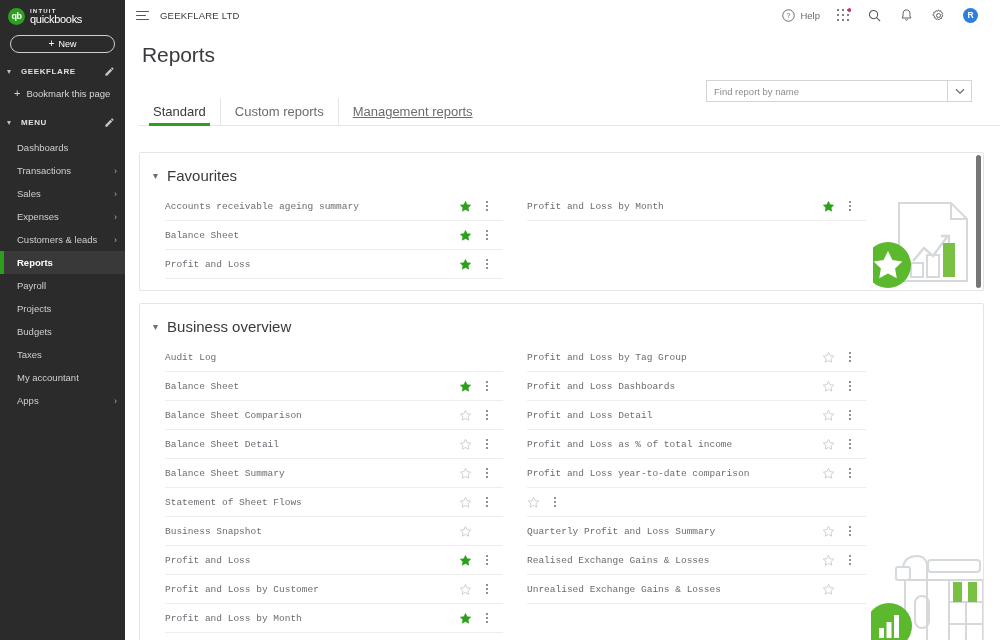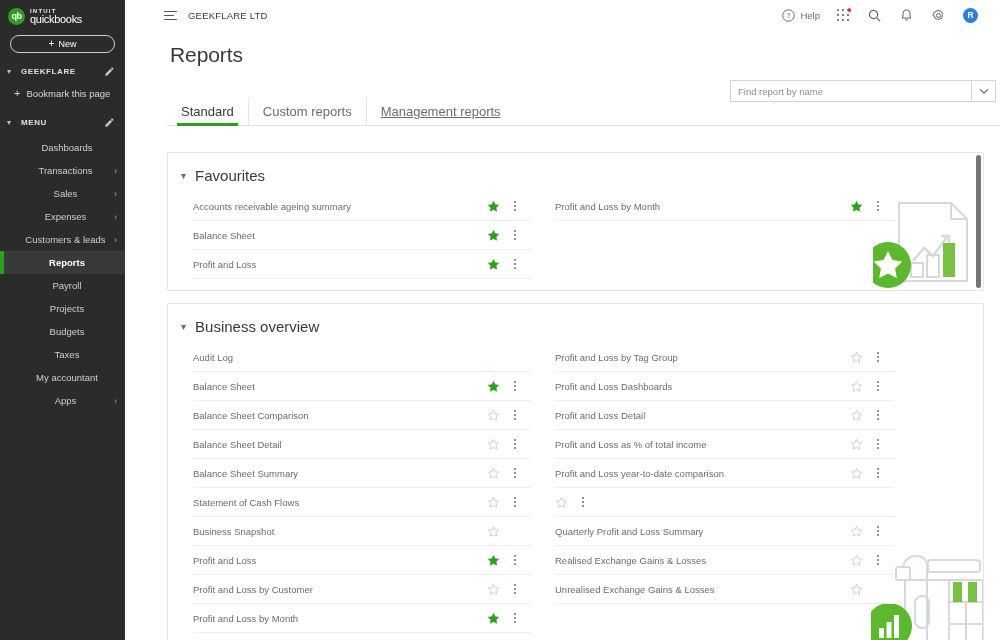--- a/index.html
+++ b/index.html
@@ -1,21 +1,21 @@
 <!DOCTYPE html>
 <html><head>
 <meta charset="utf-8">
 <style>
   * { box-sizing: border-box; margin: 0; padding: 0; }
   html, body {
     width: 1000px; height: 640px;
     font-family: "Liberation Sans", sans-serif;
     background: #ffffff; overflow: hidden;
   }
-  .app { display: flex; width: 1000px; height: 640px; gap: 28px; }
+  .app { display: flex; width: 1000px; height: 640px; }
 
   
   .sidebar {
     width: 125px; height: 640px; flex: 0 0 125px;
     background: #2b2b2b; color: #d6d6d6;
     position: relative; overflow: hidden;
   }
   .brand { display: flex; align-items: center; gap: 5px; padding: 8px 0 0 8px; }
   .qb-mark {
     width: 17px; height: 17px; border-radius: 50%;
@@ -49,21 +49,21 @@
     padding: 5px 10px 5px 14px; font-size: 9.5px; color: #d6d6d6; cursor: pointer;
   }
   .bm-plus { font-size: 11px; line-height: 1; color: #d6d6d6; }
 
   .menu-list { margin-top: 2px; }
   .menu-item {
     position: relative; display: flex; align-items: center;
     padding: 0 8px 0 17px; height: 23px;
     font-size: 9.5px; color: #cfcfcf; cursor: pointer;
   }
-  .menu-item .lbl { flex: 1; text-align: center; }
+  .menu-item .lbl { flex: 1; }
   .menu-item .chev { font-size: 9px; color: #b0b0b0; }
   .menu-item.active { background: #393939; color: #ffffff; font-weight: bold; }
   .menu-item.active::before {
     content: ""; position: absolute; left: 0; top: 0;
     width: 4px; height: 100%; background: #2ca01c;
   }
 
   
   .main { flex: 1; height: 640px; background: #ffffff; position: relative; overflow: hidden; }
 
@@ -85,21 +85,21 @@
   .grid-ico .dot { position: absolute; width: 2px; height: 2px; background: #555; border-radius: 50%; }
   .grid-ico .badge { position: absolute; right: -1px; top: -1px; width: 3.5px; height: 3.5px; background: #e0218a; border-radius: 50%; }
   .avatar {
     width: 15px; height: 15px; border-radius: 50%; background: #2e7fdc;
     color: #fff; font-size: 8.5px; font-weight: bold; line-height: 15px;
     text-align: center; cursor: pointer;
   }
 
   .page-title { font-size: 21px; color: #393a3d; font-weight: normal; padding: 12px 0 0 17px; letter-spacing: -0.1px; }
 
-  .search-wrap { position: absolute; right: 4px; top: 80px; width: 286px; height: 22px; display: flex; padding-left: 20px; }
+  .search-wrap { position: absolute; right: 28px; top: 80px; width: 286px; height: 22px; display: flex; padding-left: 20px; }
   .search-input {
     flex: 1; border: 1px solid #d4d4d4; border-right: none; background: #fff;
     font-family: "Liberation Sans", sans-serif; font-size: 9.5px; color: #393a3d;
     padding: 0 7px; outline: none;
   }
   .search-input::placeholder { color: #8d8d8d; }
   .search-drop {
     width: 25px; border: 1px solid #d4d4d4; background: #fff;
     display: flex; align-items: center; justify-content: center; cursor: pointer;
   }
@@ -131,21 +131,21 @@
   }
   .card-caret { font-size: 10px; color: #6b6c72; }
   .card-title { font-size: 15px; color: #393a3d; }
 
   .cols { display: flex; padding: 0 0 11px 0; position: relative; z-index: 2; }
   .col { width: 363px; padding-left: 25px; }
   .col:nth-child(2) { padding-left: 24px; }
 
   .rrow {
     display: flex; align-items: center; height: 29px;
-    border-bottom: 1px solid #ededed; padding-right: 9px;
+    border-bottom: 1px solid #ededed; padding-right: 9px; font-family: Liberation Mono, monospace;
   }
   .rrow .rname { font-size: 9.5px; color: #6b6c72; flex: 1; cursor: pointer; }
   .star { width: 13px; height: 13px; cursor: pointer; flex: 0 0 13px; }
   .kebab {
     width: 14px; height: 14px; margin-left: 8px; cursor: pointer;
     display: flex; flex-direction: column; align-items: center; justify-content: center; gap: 1.6px;
   }
   .kebab i { width: 2px; height: 2px; background: #6b6c72; border-radius: 50%; display: block; }
   .kebab.hidden { visibility: hidden; }
   .star.hidden { visibility: hidden; }
@@ -453,21 +453,21 @@
                 <svg viewBox="0 0 24 24" class="star">
                   <path d="M12 2.6l2.9 6 6.6.9-4.8 4.6 1.2 6.5L12 17.5 6.1 20.6l1.2-6.5-4.8-4.6 6.6-.9z" fill="none" stroke="#c9c9c9" stroke-width="1.6" stroke-linejoin="round"></path>
                 </svg>
                 <div class="kebab">
                   <i></i>
                   <i></i>
                   <i></i>
                 </div>
               </div>
               <div class="rrow">
-                <span class="rname">Statement of Cash Flows</span>
+                <span class="rname">Statement of Sheet Flows</span>
                 <svg viewBox="0 0 24 24" class="star">
                   <path d="M12 2.6l2.9 6 6.6.9-4.8 4.6 1.2 6.5L12 17.5 6.1 20.6l1.2-6.5-4.8-4.6 6.6-.9z" fill="none" stroke="#c9c9c9" stroke-width="1.6" stroke-linejoin="round"></path>
                 </svg>
                 <div class="kebab">
                   <i></i>
                   <i></i>
                   <i></i>
                 </div>
               </div>
               <div class="rrow">

